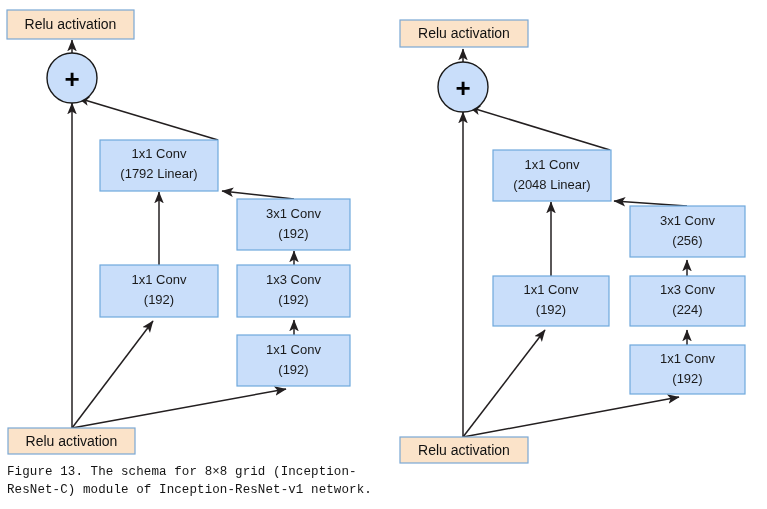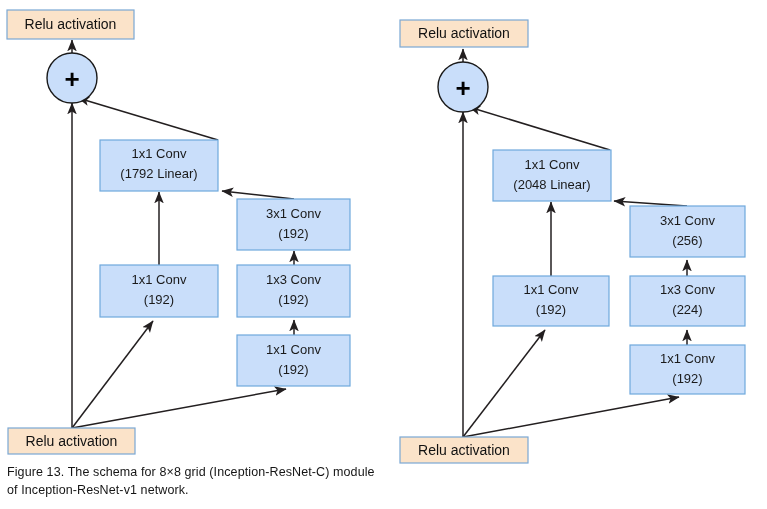--- a/index.html
+++ b/index.html
@@ -22,21 +22,21 @@
     font-size:14px;fill:#111111;text-anchor:middle;
     dominant-baseline:middle;
   }
   .plus-label{
     font-family:"Liberation Sans", sans-serif;
     font-size:26px;font-weight:bold;fill:#000000;
     text-anchor:middle;dominant-baseline:central;
   }
   .caption{
     position:absolute;
-    font-family:Liberation Sans, sans-serif;
+    font-family:Liberation Mono, monospace;
     font-size:12.5px;color:#151515;line-height:1.42;
     letter-spacing:0.1px;
   }
   #caption-left{left:7px;top:464px;width:370px;}
   .caption .ital{font-style:normal;}
 </style>
 </head>
 <body>
 
 <div class="figure-panel" id="panel-left">

